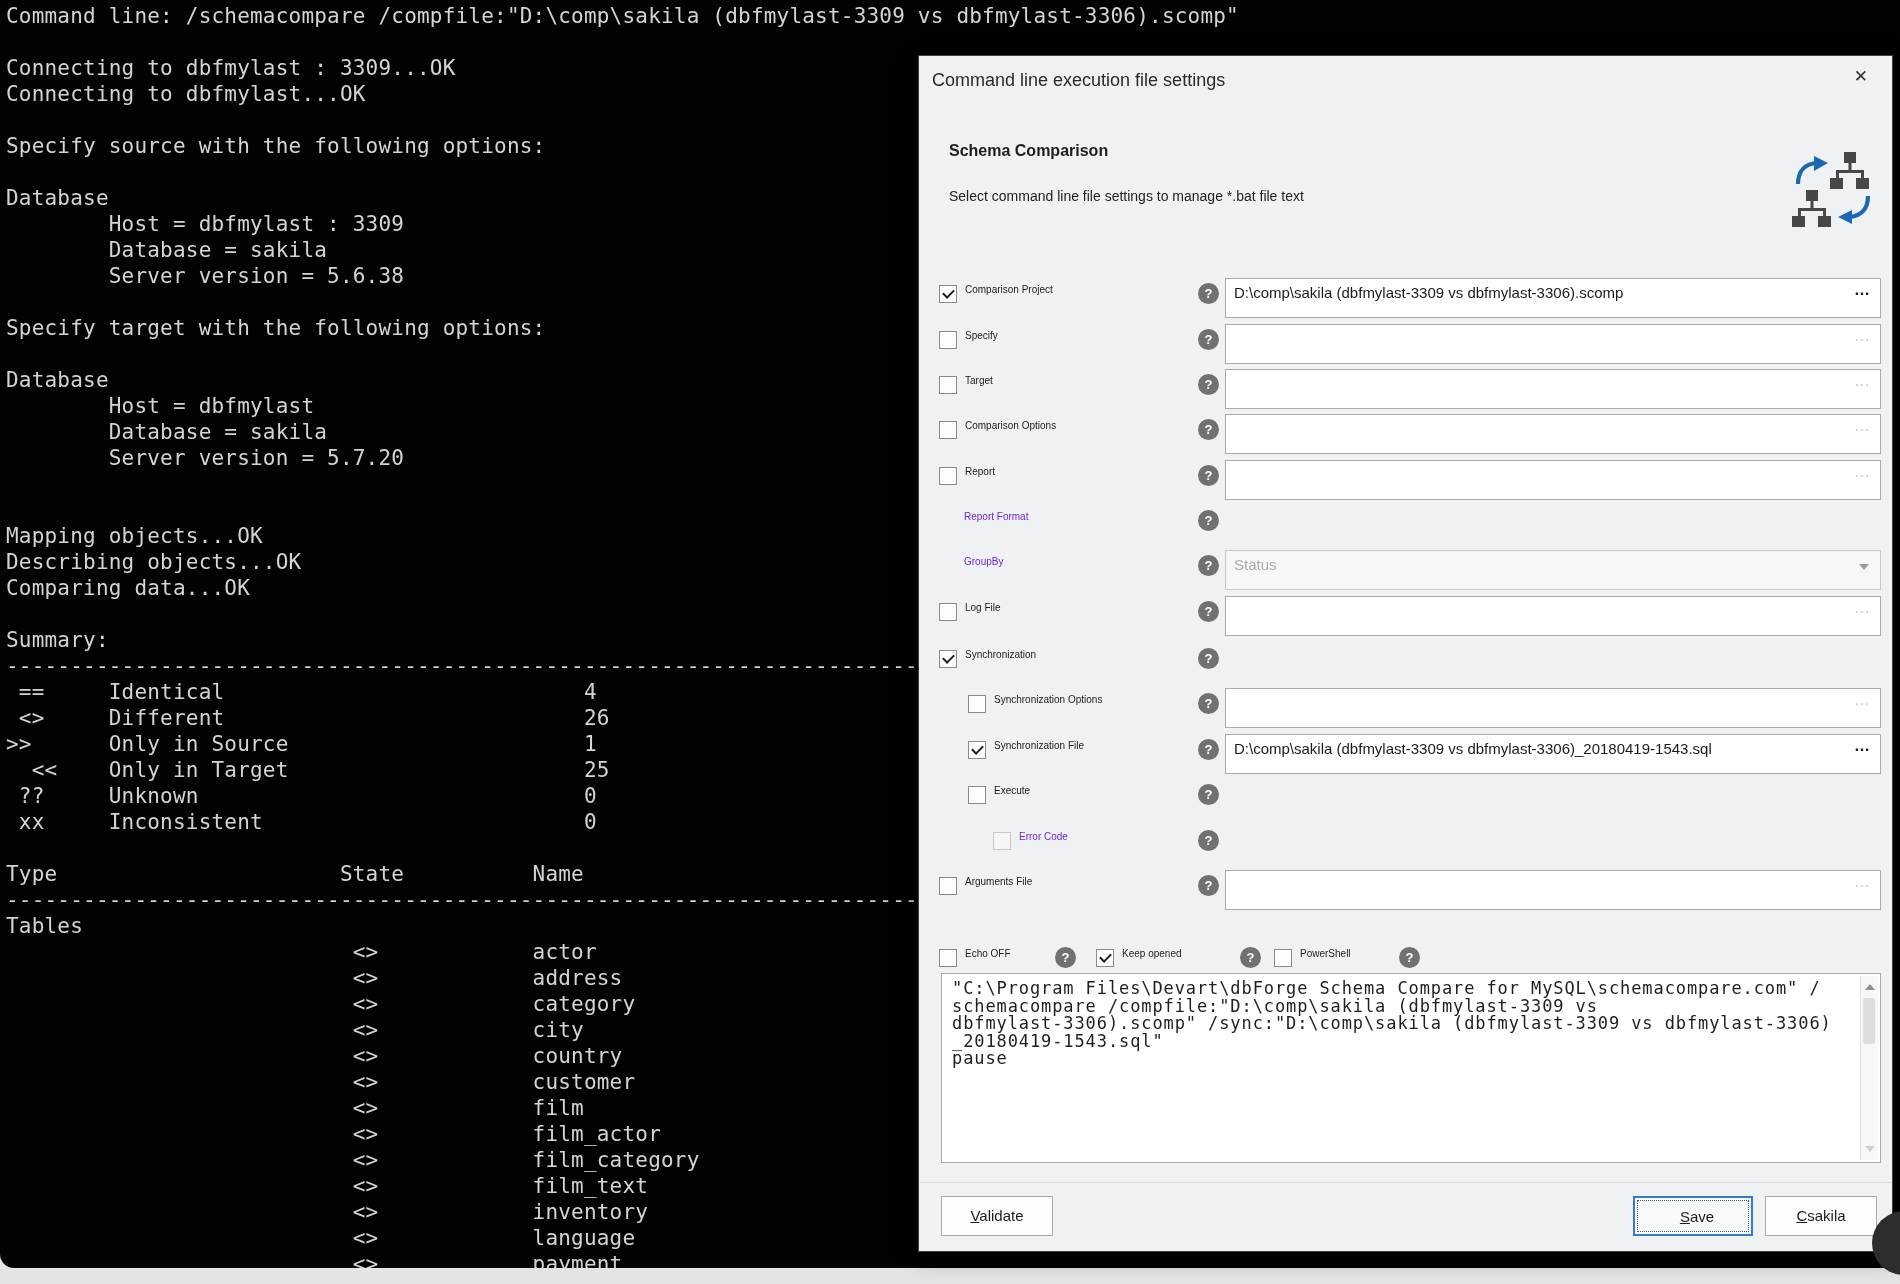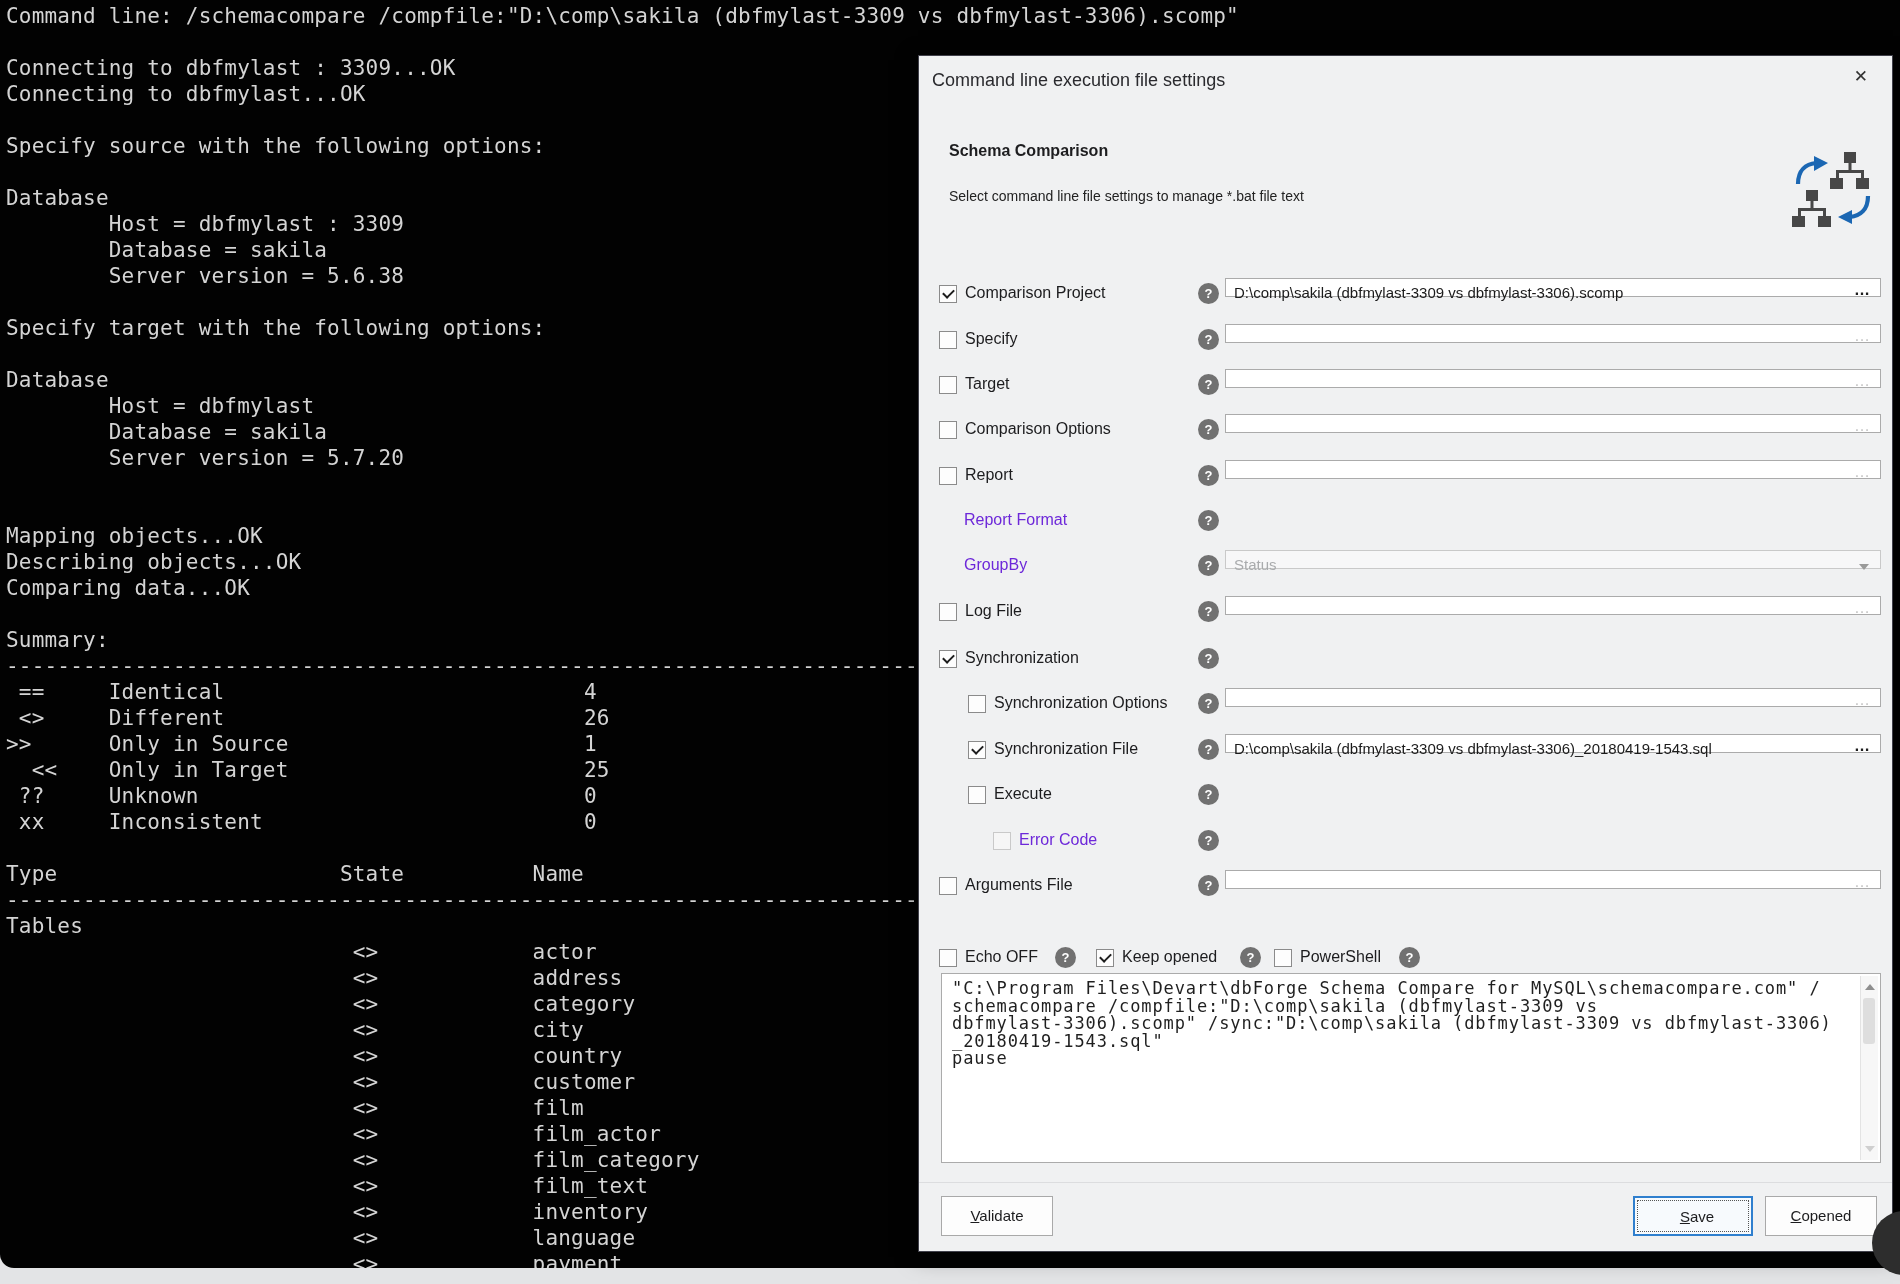--- a/index.html
+++ b/index.html
@@ -19,25 +19,25 @@
   .dlg-close{position:absolute;right:20px;top:8px;font-size:17px;color:#333;cursor:default;padding:2px 4px;}
   .sec-title{position:absolute;left:30px;top:86px;font-size:16px;font-weight:700;color:#1d1d1f;}
   .sec-sub{position:absolute;left:30px;top:132px;font-size:14px;color:#222;}
   .logo{position:absolute;right:16px;top:92px;width:86px;height:84px;}
   
   .row{position:absolute;left:0;width:975px;height:44px;}
   .cb{position:absolute;top:13px;width:18px;height:18px;background:#fdfdfd;border:1px solid #8b8b8b;box-sizing:border-box;}
   .cb.checked::after{content:"";position:absolute;left:3px;top:3px;width:9px;height:5px;
                      border-left:2px solid #1d1d1d;border-bottom:2px solid #1d1d1d;transform:rotate(-45deg);}
   .cb.disabled{border-color:#c9c9c9;background:#f6f6f6;}
-  .lbl{position:absolute;top:12px;font-size:16px;color:#1c1c1e;white-space:nowrap;}
+  .lbl{position:absolute;top:12px;font-size:10px;color:#1c1c1e;white-space:nowrap;}
   .lbl.muted{color:#6d28d9;}
   .help{position:absolute;left:279px;top:11px;width:21px;height:21px;border-radius:50%;background:#717171;
         color:#fff;font-size:13px;font-weight:700;text-align:center;line-height:21px;}
-  .field{position:absolute;left:306px;top:6px;width:656px;height:19px;background:#fff;border:1px solid #ababab;
+  .field{position:absolute;left:306px;top:6px;width:656px;height:40px;background:#fff;border:1px solid #ababab;
          box-sizing:border-box;}
   .field .fval{position:absolute;left:8px;top:5px;font-size:15px;color:#1b1b1b;white-space:nowrap;max-width:600px;overflow:hidden;}
   .field .browse{position:absolute;right:9px;top:2px;font-size:16px;color:#c4c4c4;letter-spacing:1px;}
   .field .browse.dark{color:#1e1e1e;font-weight:700;}
   .field.select{background:#f7f7f8;border-color:#c9c9c9;}
   .field.select .fval{color:#a9abad;}
   .sel-arrow{position:absolute;right:11px;top:13px;width:0;height:0;
              border-left:5px solid transparent;border-right:5px solid transparent;border-top:6px solid #9a9a9a;}
   
   .chk-group .lbl{top:12px;}
@@ -301,21 +301,21 @@
         <span class="arr-up"></span>
         <span class="thumb"></span>
         <span class="arr-dn"></span>
       </div>
     </div>
 
     <div id="btn-sep"></div>
 
     <div class="btn" id="btn-validate"><span class="ul">V</span><span>alidate</span></div>
     <div class="btn" id="btn-save"><span class="ul">S</span><span>ave</span></div>
-    <div class="btn" id="btn-cancel"><span class="ul">C</span><span>opened</span></div>
+    <div class="btn" id="btn-cancel"><span class="ul">C</span><span>sakila</span></div>
 
     <div id="grip">
       <i style="right:0;bottom:0;"></i>
       <i style="right:6px;bottom:0;"></i>
       <i style="right:0;bottom:6px;"></i>
     </div>
   </div>
 
   <div id="cursor-dot"></div>
 

